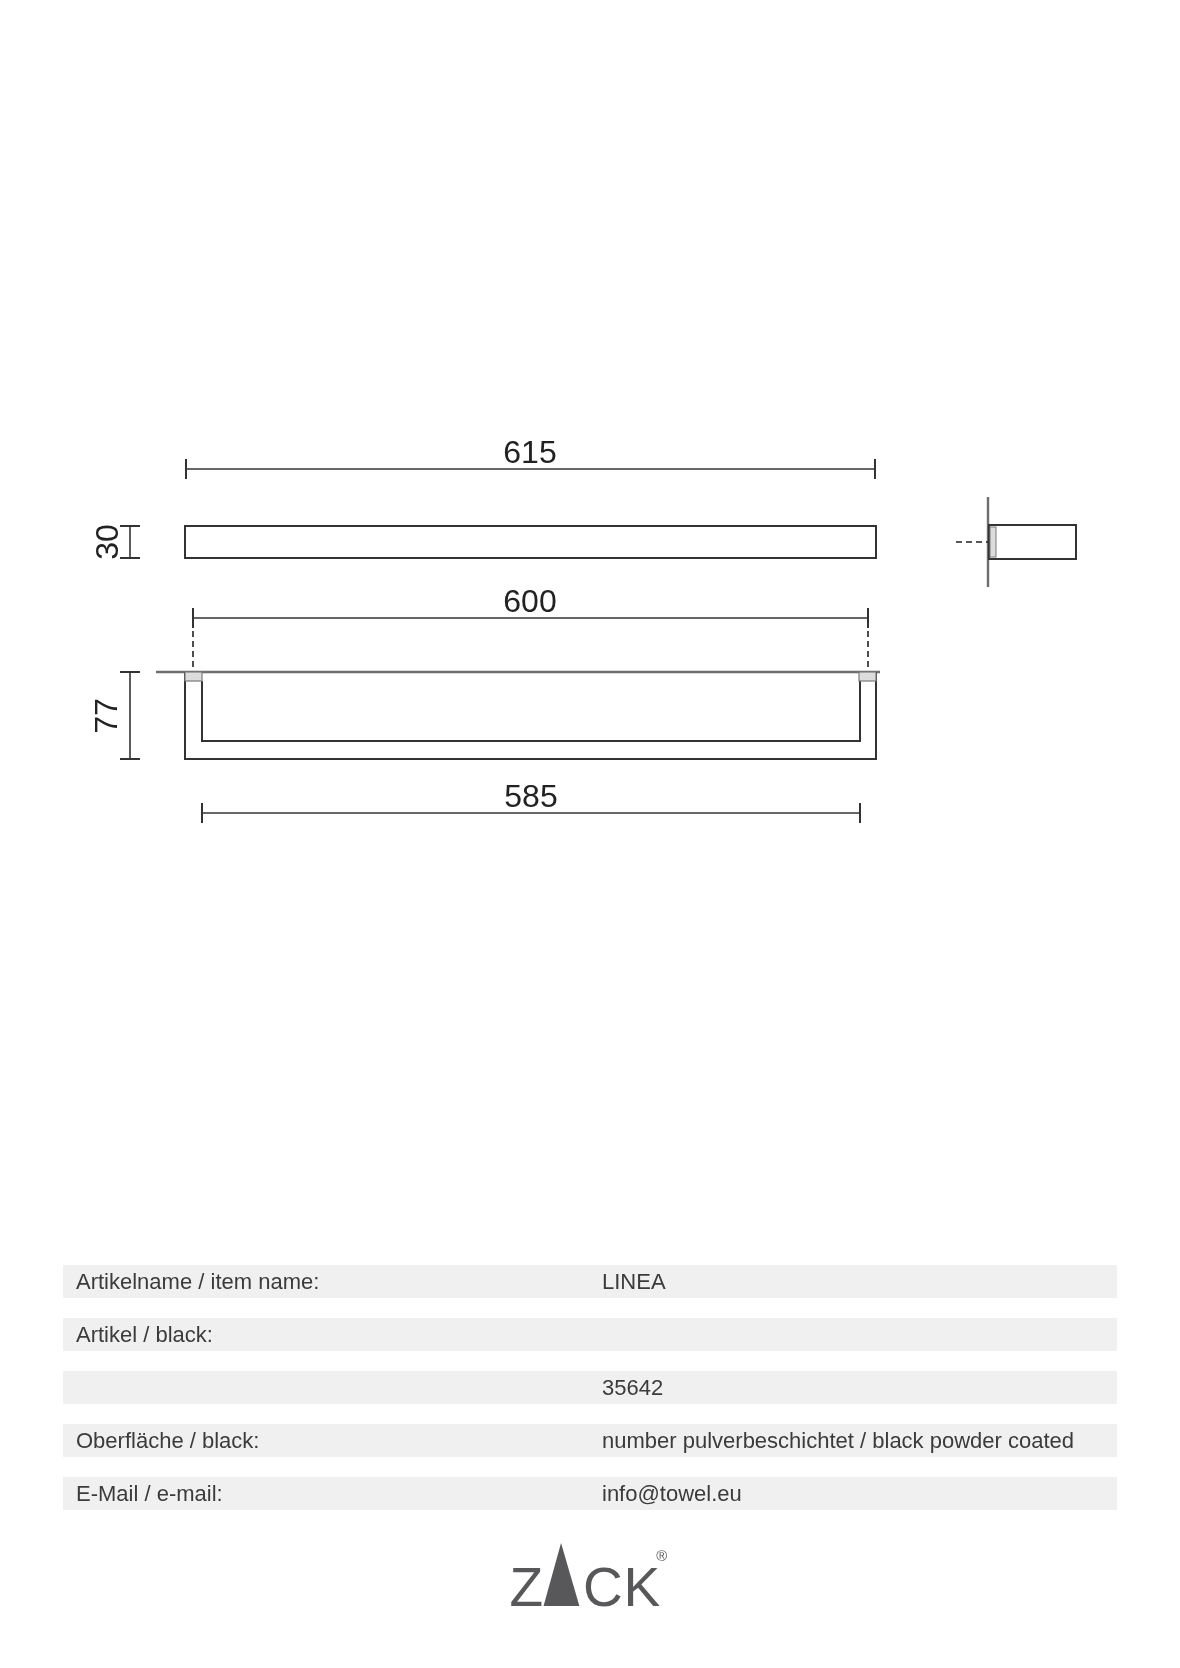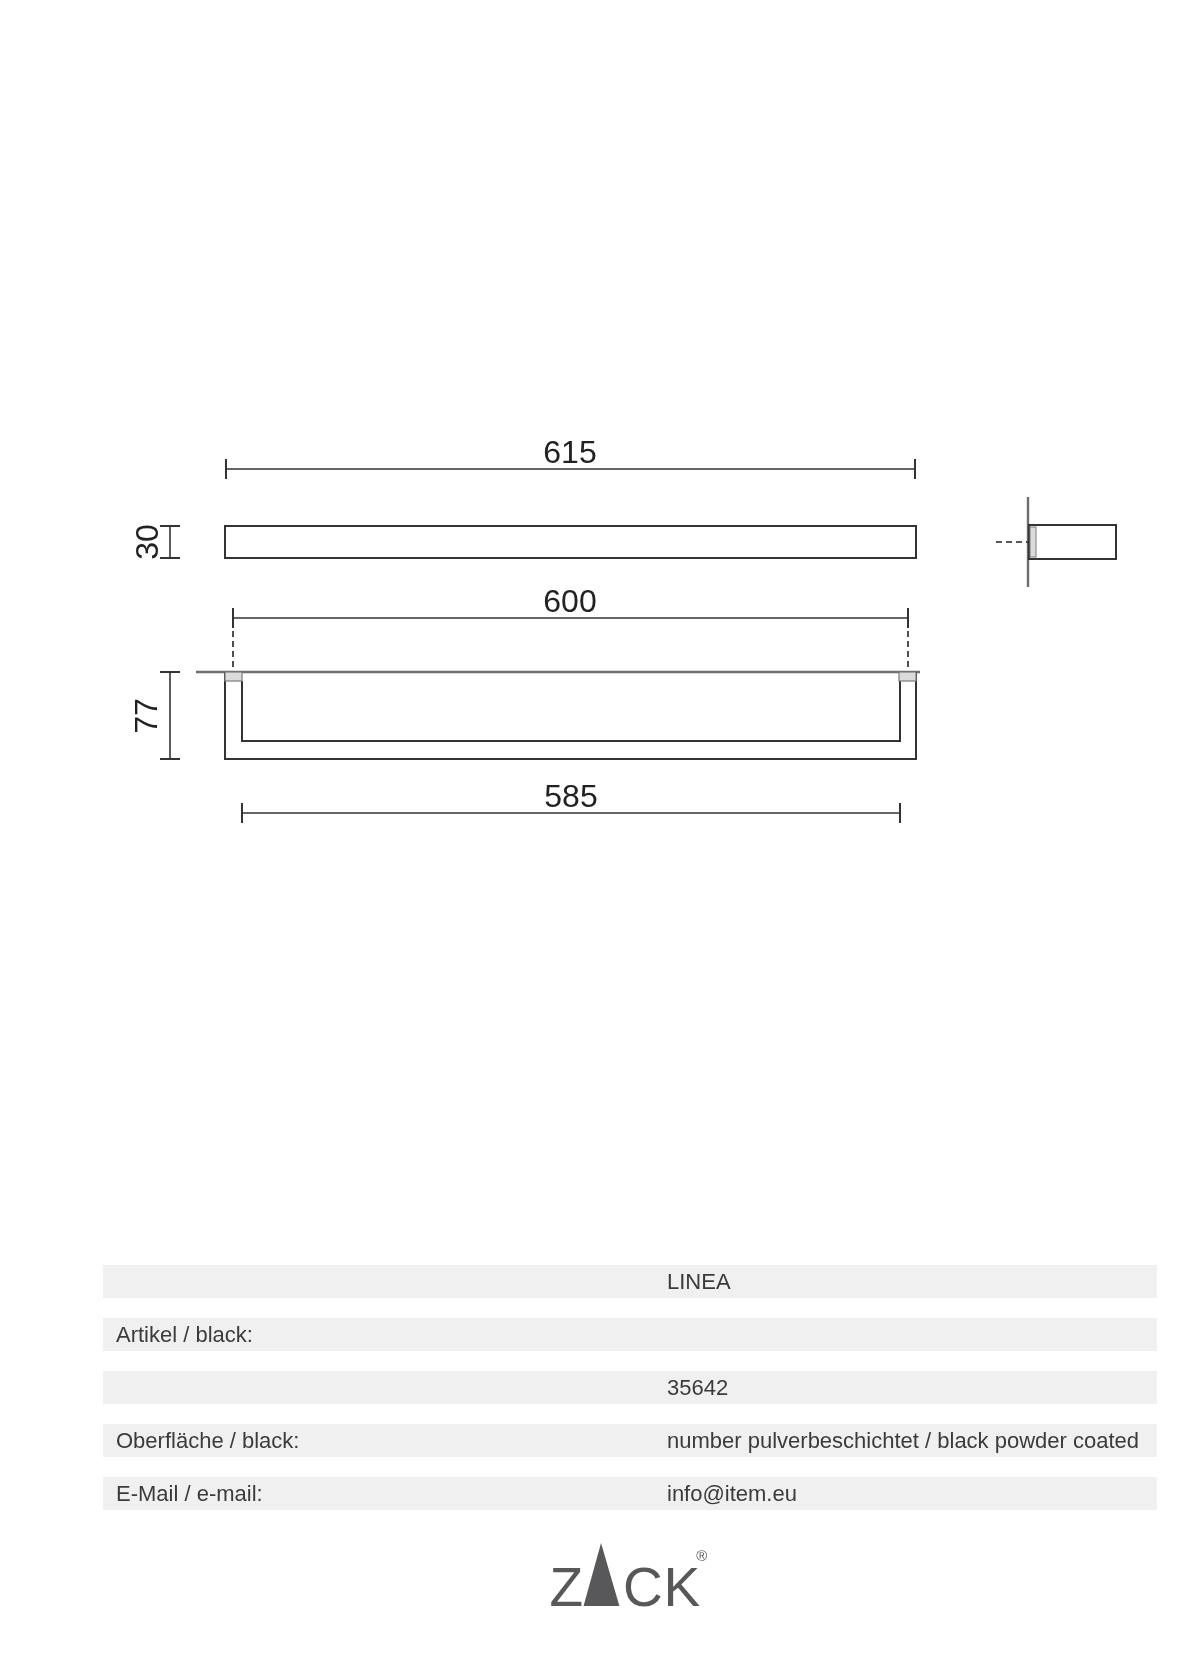--- a/index.html
+++ b/index.html
@@ -1,33 +1,33 @@
 <!DOCTYPE html>
 <html><head>
 <meta charset="utf-8">
 <style>
   html,body{margin:0;padding:0;}
   body{
     width:1180px;height:1668px;background:#ffffff;
     font-family:"Liberation Sans", sans-serif;
     position:relative;overflow:hidden;
   }
-  .sheet{position:absolute;inset:0;margin-left:40px;}
+  .sheet{position:absolute;inset:0;}
   svg text{font-family:"Liberation Sans", sans-serif;}
 
   .drawing-svg{position:absolute;left:0;top:0;}
 
   
   .spec-table{position:absolute;left:63px;top:1265px;width:1054px;}
   .spec-row{
     position:relative;height:33px;margin-bottom:20px;
     background:#f0f0f0;font-size:22px;color:#3b3b3b;
   }
   .spec-label{position:absolute;left:13px;top:0;line-height:33px;white-space:nowrap;}
-  .spec-value{position:absolute;left:564px;top:0;line-height:33px;white-space:nowrap;}
+  .spec-value{position:absolute;left:539px;top:0;line-height:33px;white-space:nowrap;}
 
   
   .logo{position:absolute;left:506px;top:1542px;}
 </style>
 </head>
 <body>
 
 <div class="sheet">
 
   <svg class="drawing-svg" width="1180" height="1180" viewBox="0 0 1180 1180">
@@ -78,35 +78,36 @@
     <g>
       <line x1="988" y1="497" x2="988" y2="587" stroke="#6e6e6e" stroke-width="2.4"></line>
       <line x1="956" y1="542" x2="991" y2="542" stroke="#222222" stroke-width="1.6" stroke-dasharray="6 4"></line>
       <rect x="989" y="525" width="87" height="34" fill="#ffffff" stroke="#333333" stroke-width="2"></rect>
       <rect x="990" y="527" width="6" height="30" fill="#dcdcdc" stroke="#7a7a7a" stroke-width="1"></rect>
     </g>
   </svg>
 
   <div class="spec-table">
     <div class="spec-row">
+      <div class="spec-label">Artikelname / item name:</div>
       <div class="spec-value">LINEA</div>
     </div>
     <div class="spec-row">
       <div class="spec-label">Artikel / black:</div>
     </div>
     <div class="spec-row">
       <div class="spec-value">35642</div>
     </div>
     <div class="spec-row">
       <div class="spec-label">Oberfläche / black:</div>
       <div class="spec-value">number pulverbeschichtet / black powder coated</div>
     </div>
     <div class="spec-row">
       <div class="spec-label">E-Mail / e-mail:</div>
-      <div class="spec-value">info@item.eu</div>
+      <div class="spec-value">info@towel.eu</div>
     </div>
   </div>
 
   <svg class="logo" width="166" height="72" viewBox="0 0 190 82" role="img" aria-label="ZACK">
     <text x="4" y="73" font-size="63" fill="#58585a" font-weight="300">Z</text>
     <polygon points="63,1 84,73 43,73" fill="#58585a"></polygon>
     <text x="88" y="73" font-size="63" fill="#58585a" font-weight="300" letter-spacing="1">CK</text>
     <text x="172" y="21" font-size="17" fill="#58585a">®</text>
   </svg>
 

